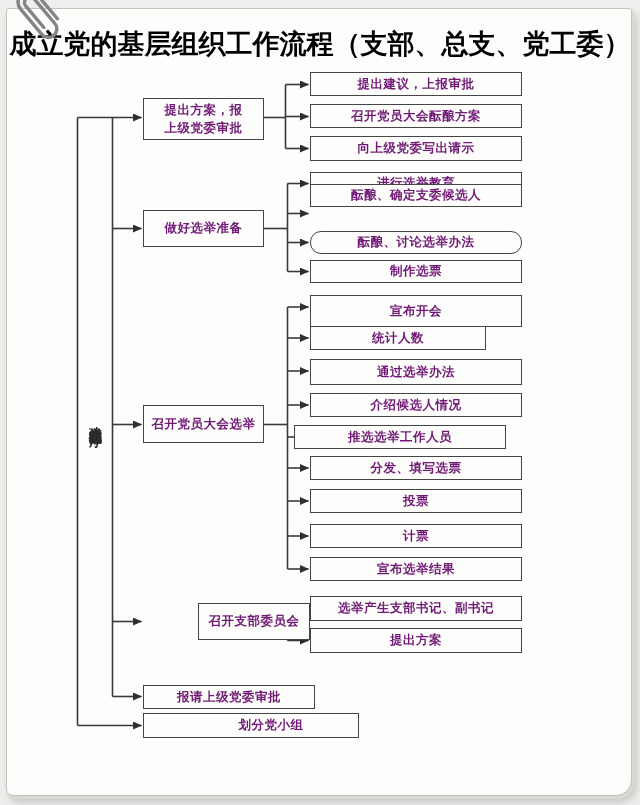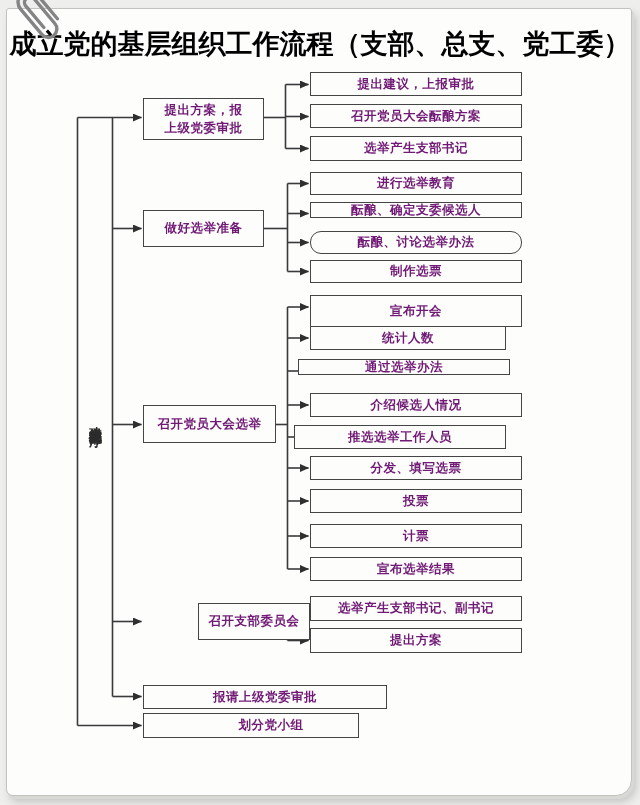--- a/index.html
+++ b/index.html
@@ -94,37 +94,37 @@
 
   <g transform="translate(12,2) rotate(-40)" stroke="#848484" stroke-width="3.4" fill="none" stroke-linecap="round">
     <path d="M 8,40 L 8,12 A 5.5,5.5 0 0 1 19,12 L 19,44 A 8.5,8.5 0 0 1 2,44 L 2,11 A 11,11 0 0 1 24,11 L 24,42"></path>
   </g>
 </svg>
 
 <div class="trunk-label">建立党支部的程序</div>
 
 <div class="box" style="left:143px;top:98px;width:121px;height:42px;padding:2px 20px;">提出方案，报上级党委审批</div>
 <div class="box" style="left:143px;top:210px;width:121px;height:37px;">做好选举准备</div>
-<div class="box" style="left:143px;top:405px;width:133px;height:38px;">召开党员大会选举</div>
+<div class="box" style="left:143px;top:405px;width:121px;height:38px;">召开党员大会选举</div>
 <div class="box" style="left:150px;top:603px;width:112px;height:37px;margin-left:48px;">召开支部委员会</div>
-<div class="box" style="left:143px;top:685px;width:244px;height:24px;">报请上级党委审批</div>
+<div class="box" style="left:143px;top:685px;width:172px;height:24px;">报请上级党委审批</div>
 <div class="box" style="left:143px;top:713px;width:216px;height:25px;padding-left:40px;">划分党小组</div>
 
 <div class="box" style="left:310px;top:72px;width:212px;height:24px;">提出建议，上报审批</div>
 <div class="box" style="left:310px;top:104px;width:212px;height:24px;">召开党员大会酝酿方案</div>
-<div class="box" style="left:310px;top:136px;width:212px;height:25px;">选举产生支部书记</div>
+<div class="box" style="left:310px;top:136px;width:212px;height:25px;">向上级党委写出请示</div>
 
 <div class="box" style="left:310px;top:172px;width:212px;height:23px;">进行选举教育</div>
-<div class="box" style="left:310px;top:202px;width:212px;height:16px;">酝酿、确定支委候选人</div>
+<div class="box" style="left:310px;top:184px;width:212px;height:23px;">酝酿、确定支委候选人</div>
 <div class="box" style="left:310px;top:231px;width:212px;height:23px;border-radius:11px;">酝酿、讨论选举办法</div>
 <div class="box" style="left:310px;top:260px;width:212px;height:23px;">制作选票</div>
 
 <div class="box" style="left:310px;top:295px;width:212px;height:32px;">宣布开会</div>
-<div class="box" style="left:310px;top:326px;width:196px;height:24px;">统计人数</div>
-<div class="box" style="left:298px;top:359px;width:212px;height:16px;">通过选举办法</div>
+<div class="box" style="left:310px;top:326px;width:176px;height:24px;">统计人数</div>
+<div class="box" style="left:310px;top:359px;width:212px;height:26px;">通过选举办法</div>
 <div class="box" style="left:310px;top:393px;width:212px;height:24px;">介绍候选人情况</div>
 <div class="box" style="left:294px;top:425px;width:212px;height:24px;">推选选举工作人员</div>
 <div class="box" style="left:310px;top:456px;width:212px;height:24px;">分发、填写选票</div>
 <div class="box" style="left:310px;top:489px;width:212px;height:24px;">投票</div>
 <div class="box" style="left:310px;top:524px;width:212px;height:24px;">计票</div>
 <div class="box" style="left:310px;top:557px;width:212px;height:24px;">宣布选举结果</div>
 
 <div class="box" style="left:310px;top:596px;width:212px;height:25px;">选举产生支部书记、副书记</div>
 <div class="box" style="left:310px;top:628px;width:212px;height:25px;">提出方案</div>
 

